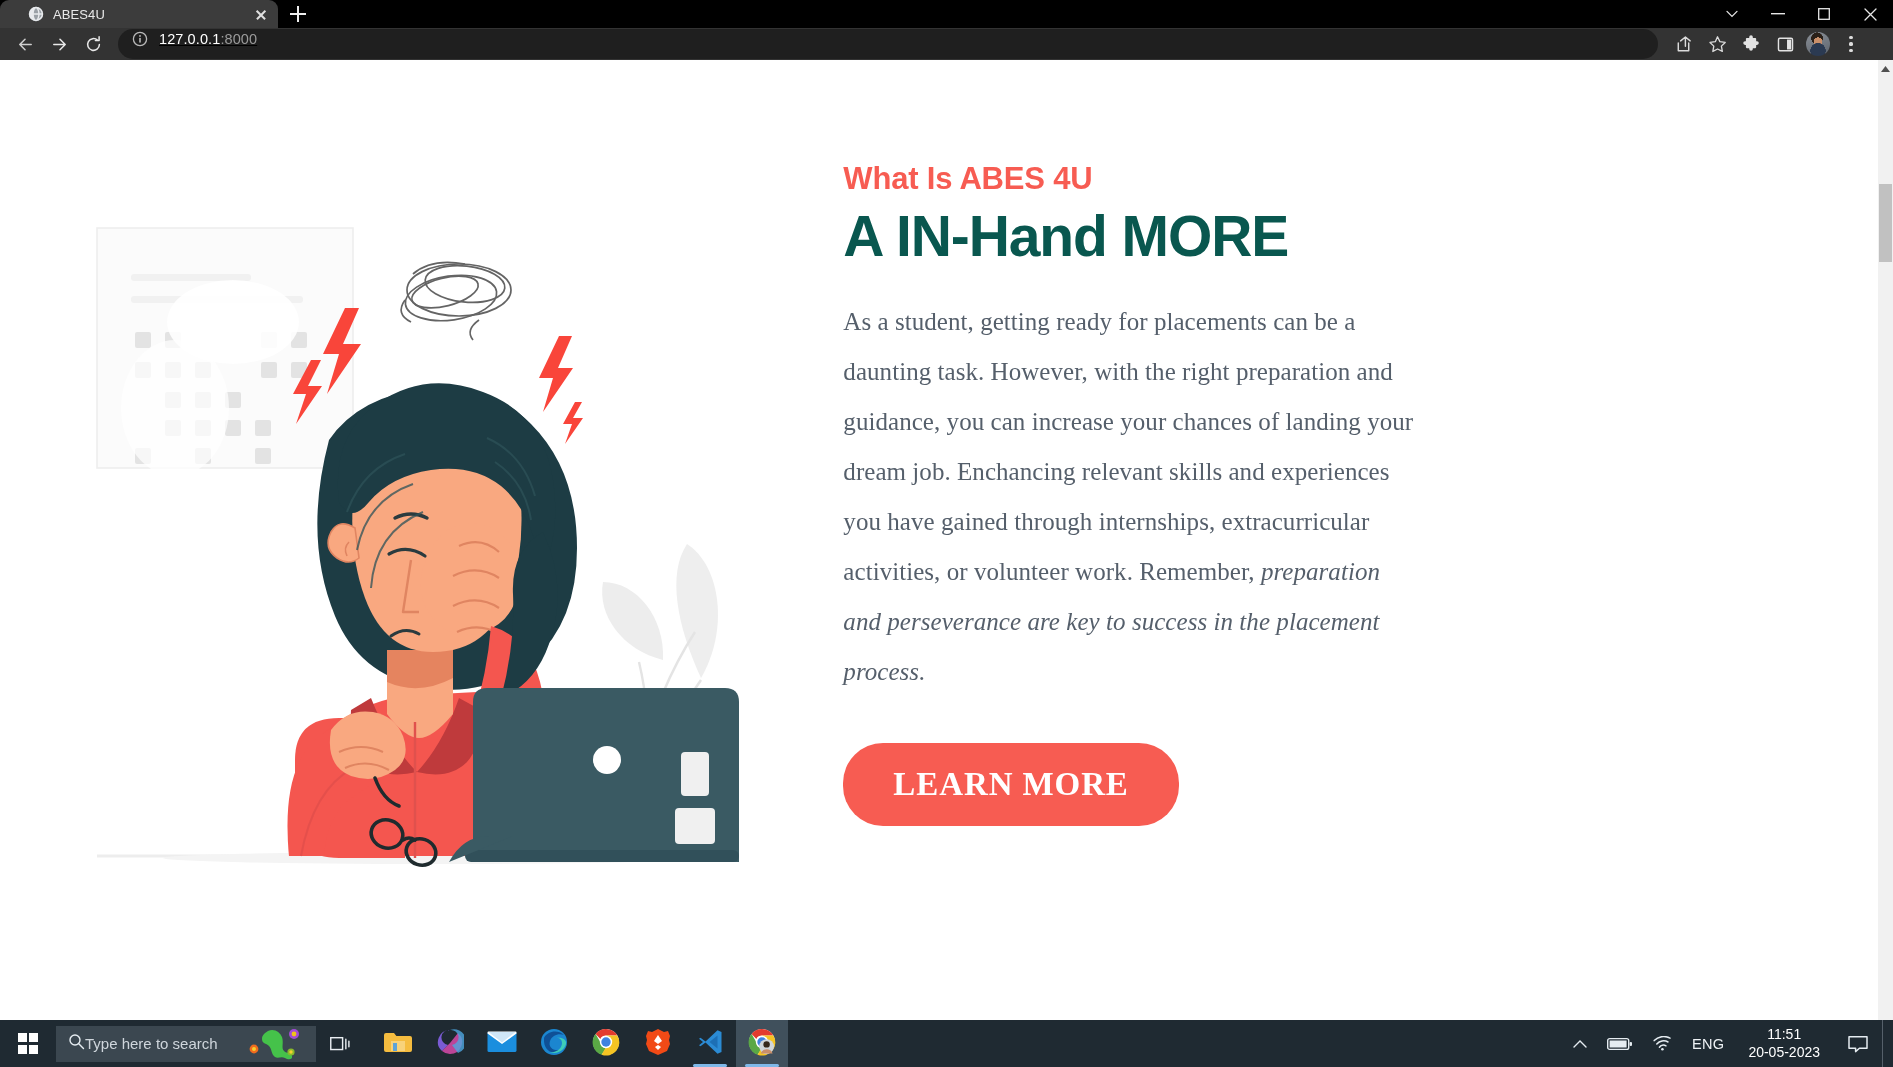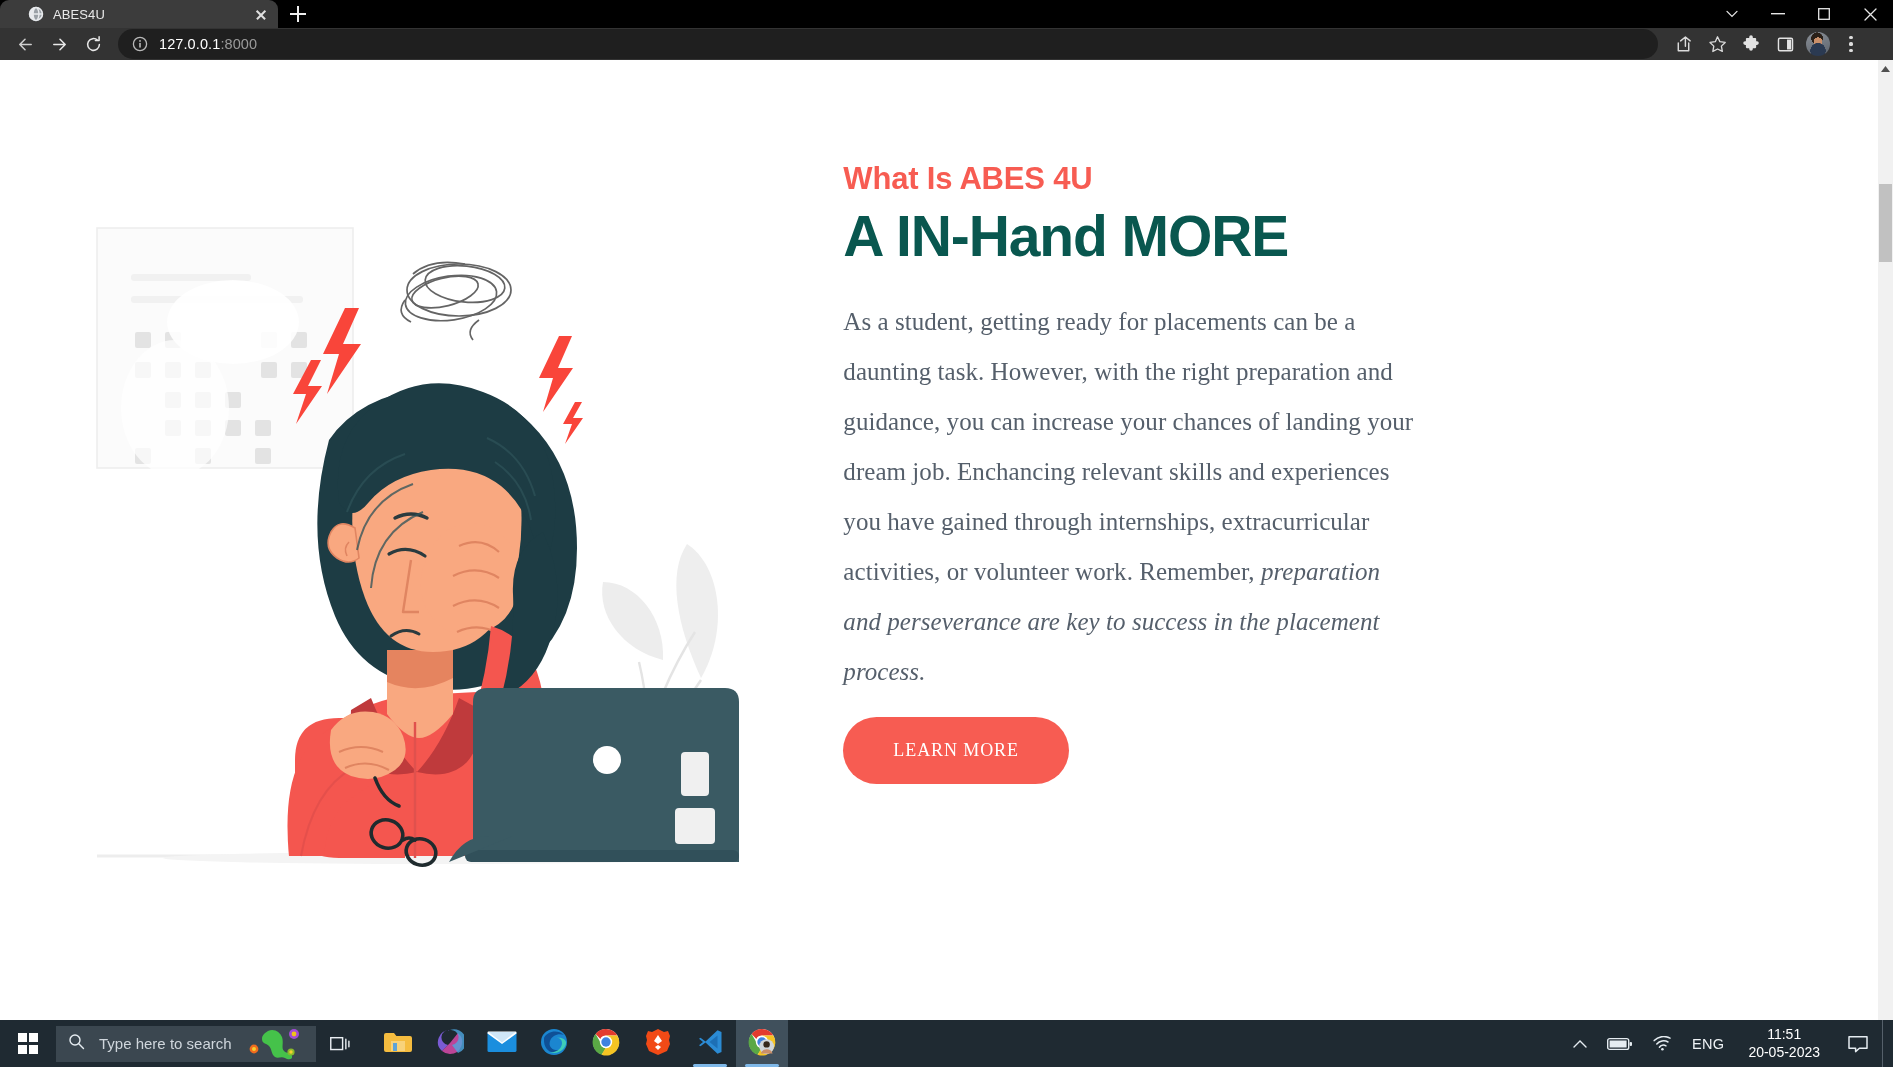--- a/index.html
+++ b/index.html
@@ -49,22 +49,23 @@
   .wc svg { display:block; }
 
   .toolbar {
     position:absolute; left:0; top:28px; width:1893px; height:32px;
     background:#333333; display:flex; align-items:center; padding:0 8px;
   }
   .navbtn { width:34px; height:32px; display:flex; align-items:center; justify-content:center; }
   .navbtn svg { display:block; }
   .omnibox {
     flex:1; height:30px; margin:0 8px; background:#1f1f1f; border-radius:16px;
-    display:flex; align-items:center; padding:4px 14px; gap:11px; min-width:0;
+    display:flex; align-items:flex-end; padding:12px 14px; gap:11px; min-width:0;
     max-width:1540px;
+    text-decoration:underline;
   }
   .info-icon { width:16px; height:16px; flex:0 0 16px; }
   .url { font-size:14.5px; color:#ffffff; white-space:nowrap; letter-spacing:.1px; }
   .url .dim { color:#9a9a9a; }
   .tbicon { width:34px; height:32px; display:flex; align-items:center; justify-content:center; }
   .avatar-btn { width:32px; height:32px; display:flex; align-items:center; justify-content:center; }
   .avatar {
     width:24px; height:24px; border-radius:50%;
     background:
       radial-gradient(circle at 50% 78%, #2b3a52 0 34%, rgba(0,0,0,0) 35%),
@@ -108,38 +109,38 @@
     font-size:57px; font-weight:700; letter-spacing:-1.1px; line-height:1.12;
     margin-bottom:28px;
   }
   .body-copy {
     font-family:"Liberation Serif", serif;
     font-size:25px; line-height:50px; color:#555f6b;
     max-width:575px; letter-spacing:.05px;
   }
   .body-copy em { font-style:italic; }
   .cta {
-    display:inline-block; margin-top:20px;
+    display:inline-block; margin-top:46px;
     background:#f75c52; color:#ffffff; border:none; cursor:pointer;
     font-family:"Liberation Serif", serif;
-    font-size:18px; font-weight:400; letter-spacing:.9px;
+    font-size:33px; font-weight:700; letter-spacing:.9px;
     padding:23px 50px; border-radius:40px;
   }
 
   
   .taskbar {
     position:absolute; left:0; bottom:0; width:1893px; height:47px;
     background:#1f2a32; display:flex; align-items:center;
   }
   .start { width:56px; height:47px; display:flex; align-items:center; justify-content:center; }
   .winlogo { display:grid; grid-template-columns:9px 9px; grid-template-rows:9px 9px; gap:2.5px; }
   .winlogo i { background:#ffffff; display:block; }
   .searchbox {
     width:260px; height:36px; background:#3b4750; display:flex; align-items:center;
-    gap:14px; padding:0 12px; position:relative;
+    gap:0; padding:0 12px; position:relative;
   }
   .search-text { font-size:15px; color:#cfd6dc; white-space:nowrap; }
   .tb-deco { position:absolute; right:6px; top:2px; width:66px; height:32px; }
   .taskview { width:48px; height:47px; display:flex; align-items:center; justify-content:center; }
   .tb-apps { display:flex; align-items:center; height:47px; margin-left:8px; }
   .tb-app {
     width:52px; height:47px; display:flex; align-items:center; justify-content:center;
     position:relative;
   }
   .tb-app.active { background:#40505c; }

